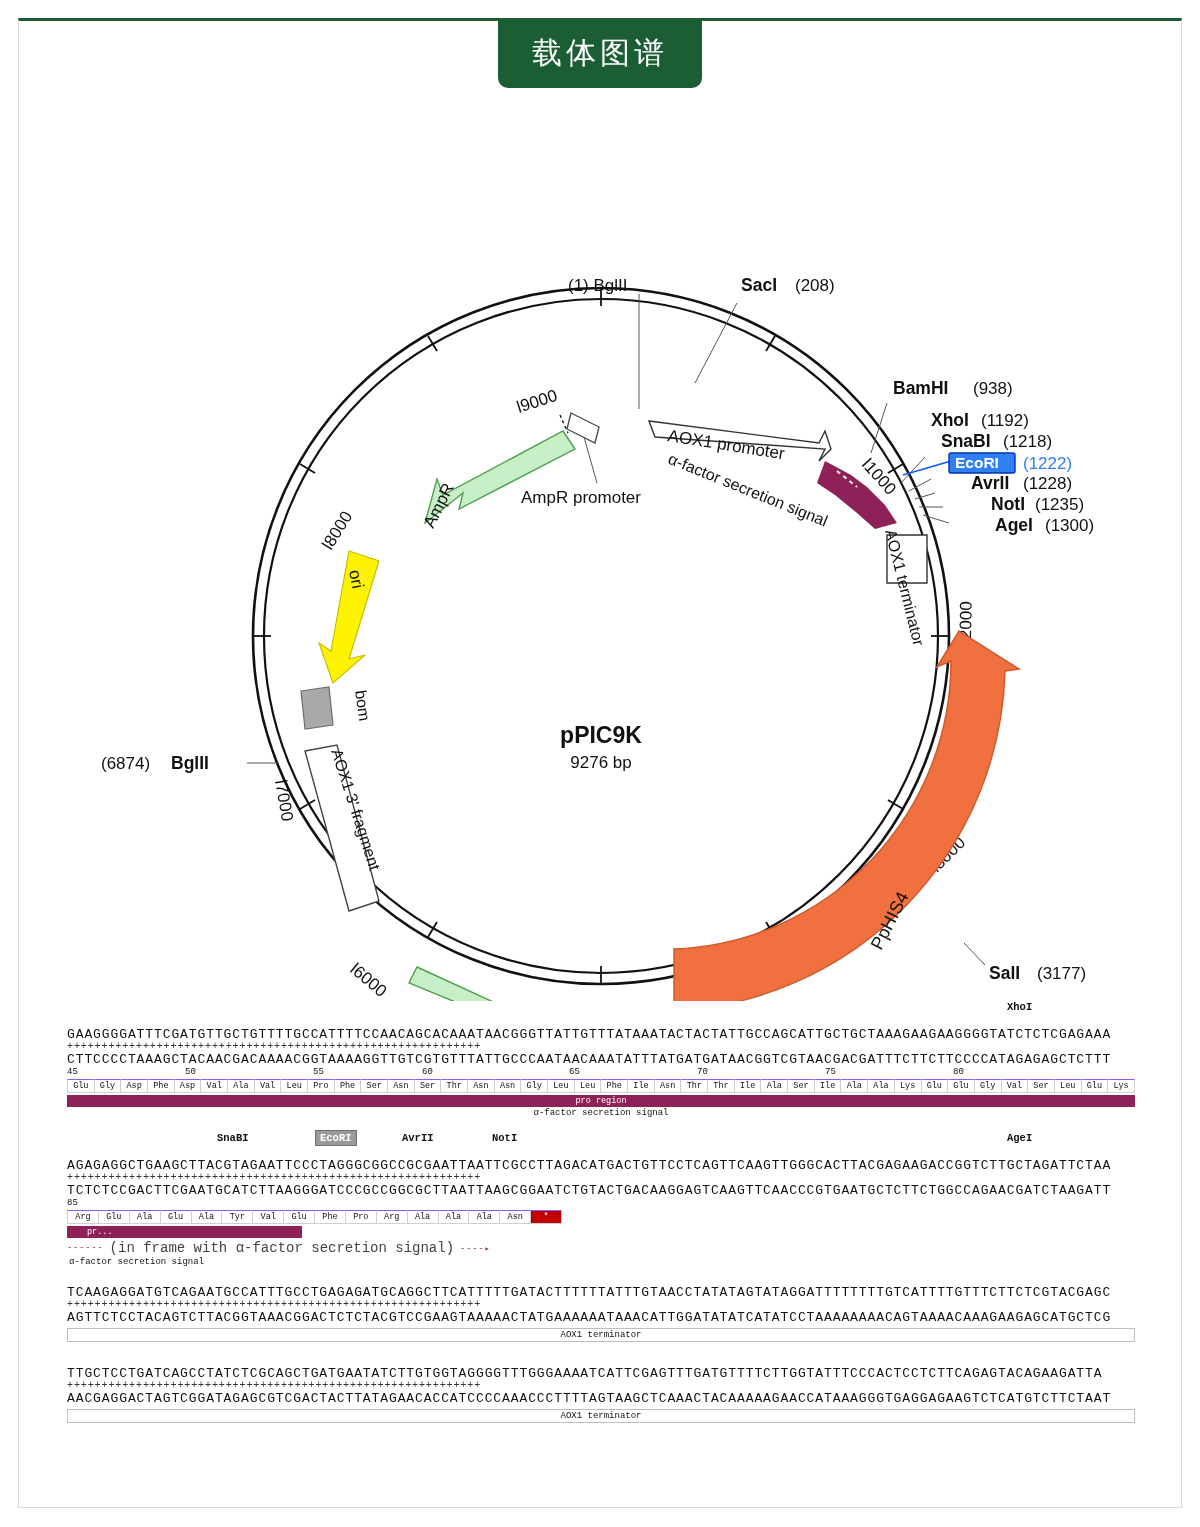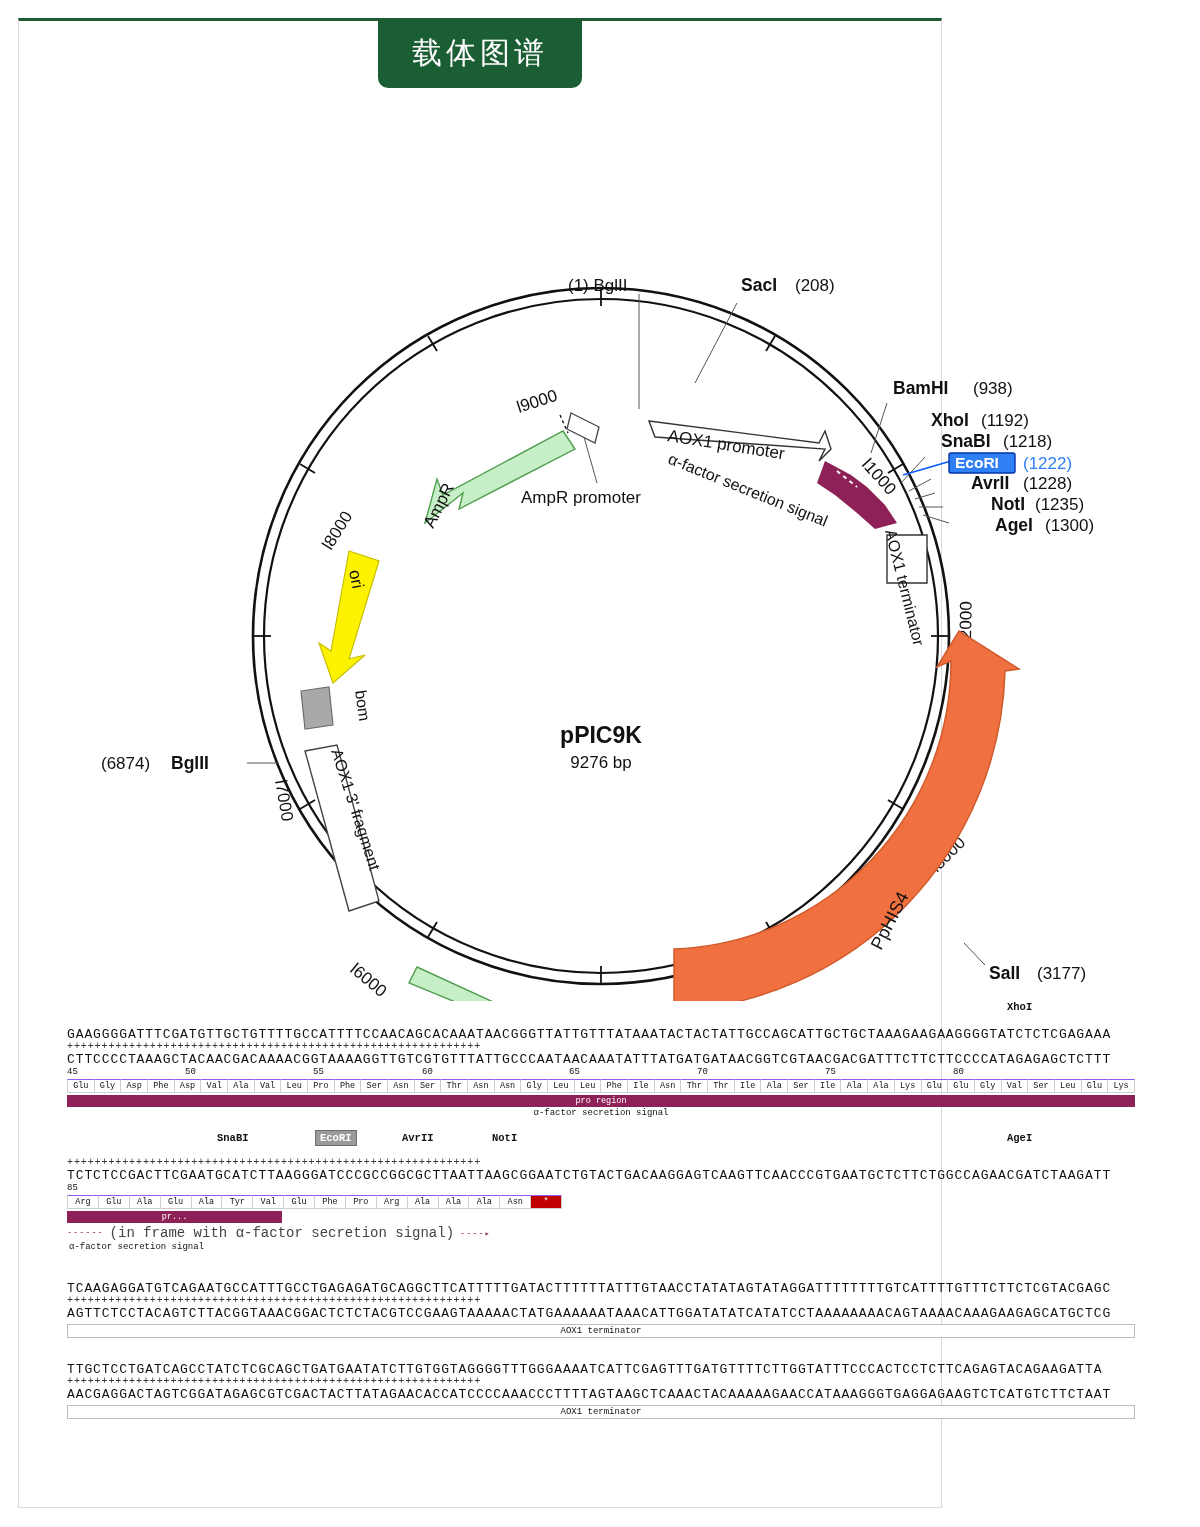--- a/index.html
+++ b/index.html
@@ -5,21 +5,21 @@
   html,body{margin:0;padding:0;}
   body{
     width:1200px;height:1527px;
     background:#ffffff;
     font-family:"Liberation Sans", sans-serif;
     color:#111;
     position:relative;
     overflow:hidden;
   }
   .page{
-    position:absolute;left:18px;top:18px;width:924px;height:1490px;
+    position:absolute;left:18px;top:18px;width:1164px;height:1490px;
     border:1px solid #d9d9d9;border-top:3px solid #1e5c34;background:#fff;
     box-sizing:border-box;
   }
   .title-tab{
     position:absolute;left:50%;transform:translateX(-50%);top:0px;
     background:#1b5e34;color:#fff;border-radius:0 0 10px 10px;
     padding:12px 34px 14px 34px;font-size:30px;letter-spacing:4px;
     font-family:"DejaVu Sans", sans-serif;
   }
   
@@ -241,20 +241,21 @@
     </div>
 
     <div class="block" style="margin-top:14px">
       <div class="cutrow">
         <span class="cut" style="left:150px">SnaBI</span>
         <span class="cut eco" style="left:248px;top:-2px">EcoRI</span>
         <span class="cut" style="left:335px">AvrII</span>
         <span class="cut" style="left:425px">NotI</span>
         <span class="cut" style="left:940px">AgeI</span>
       </div>
+      <div class="seqline">AGAGAGGCTGAAGCTTACGTAGAATTCCCTAGGGCGGCCGCGAATTAATTCGCCTTAGACATGACTGTTCCTCAGTTCAAGTTGGGCACTTACGAGAAGACCGGTCTTGCTAGATTCTAA</div>
       <div class="tickmarks">++++++++++++++++++++++++++++++++++++++++++++++++++++++++++++</div>
       <div class="seqline">TCTCTCCGACTTCGAATGCATCTTAAGGGATCCCGCCGGCGCTTAATTAAGCGGAATCTGTACTGACAAGGAGTCAAGTTCAACCCGTGAATGCTCTTCTGGCCAGAACGATCTAAGATT</div>
       <div class="numline">
         <span style="left:0px">85</span>
       </div>
       <div class="aarow" style="width:495px">
         <div>Arg</div>
         <div>Glu</div>
         <div>Ala</div>
         <div>Glu</div>
@@ -264,30 +265,30 @@
         <div>Glu</div>
         <div>Phe</div>
         <div>Pro</div>
         <div>Arg</div>
         <div>Ala</div>
         <div>Ala</div>
         <div>Ala</div>
         <div>Asn</div>
         <div style="background:#c00000;color:#fff">*</div>
       </div>
-      <div class="featurebar" style="width:215px;text-align:center;padding-left:0">pr...</div>
+      <div class="featurebar" style="width:215px;text-align:left;padding-left:20px">pr...</div>
       <div class="inframe">
         <span class="dashline">------</span>
         <span class="smallnote">(in frame with α-factor secretion signal)</span>
         <span class="dashline">----▸</span>
       </div>
       <div class="featurecap" style="text-align:left;margin-left:2px">α-factor secretion signal</div>
     </div>
 
-    <div class="block" style="margin-top:29px">
+    <div class="block" style="margin-top:18px">
       <div class="seqline">TCAAGAGGATGTCAGAATGCCATTTGCCTGAGAGATGCAGGCTTCATTTTTGATACTTTTTTATTTGTAACCTATATAGTATAGGATTTTTTTTGTCATTTTGTTTCTTCTCGTACGAGC</div>
       <div class="tickmarks">++++++++++++++++++++++++++++++++++++++++++++++++++++++++++++</div>
       <div class="seqline">AGTTCTCCTACAGTCTTACGGTAAACGGACTCTCTACGTCCGAAGTAAAAACTATGAAAAAATAAACATTGGATATATCATATCCTAAAAAAAACAGTAAAACAAAGAAGAGCATGCTCG</div>
       <div class="emptybar">AOX1 terminator</div>
     </div>
 
     <div class="block" style="margin-top:24px">
       <div class="seqline">TTGCTCCTGATCAGCCTATCTCGCAGCTGATGAATATCTTGTGGTAGGGGTTTGGGAAAATCATTCGAGTTTGATGTTTTCTTGGTATTTCCCACTCCTCTTCAGAGTACAGAAGATTA</div>
       <div class="tickmarks">++++++++++++++++++++++++++++++++++++++++++++++++++++++++++++</div>
       <div class="seqline">AACGAGGACTAGTCGGATAGAGCGTCGACTACTTATAGAACACCATCCCCAAACCCTTTTAGTAAGCTCAAACTACAAAAAGAACCATAAAGGGTGAGGAGAAGTCTCATGTCTTCTAAT</div>

